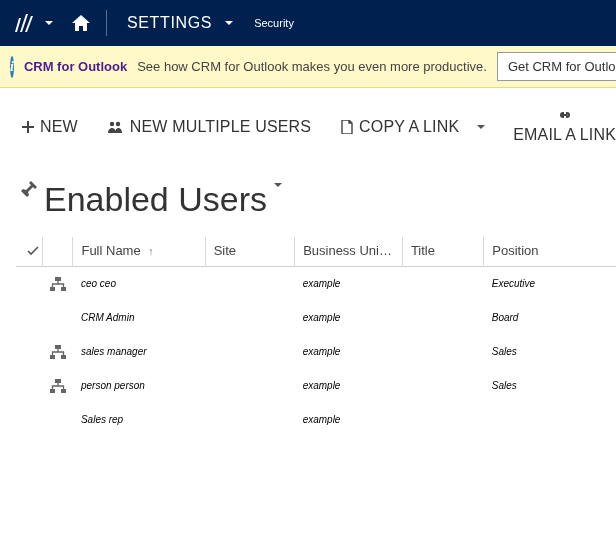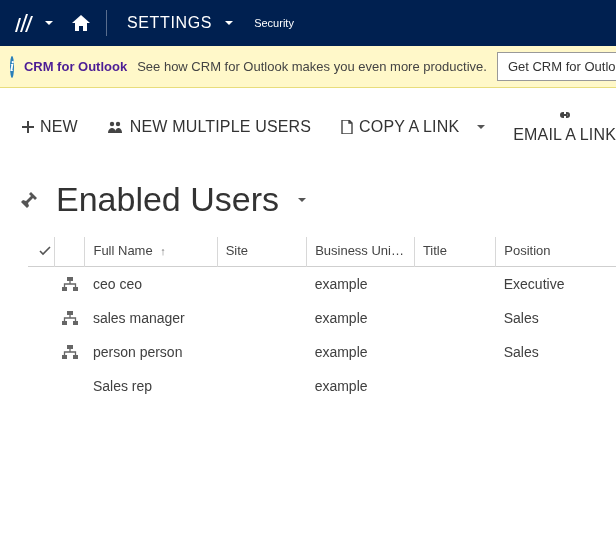--- a/index.html
+++ b/index.html
@@ -65,42 +65,42 @@
     padding: 4px 8px; cursor:pointer;
     font-size: 16px; color:#333; letter-spacing: .01em;
   }
   .cmd svg { fill:#444; display:block; }
   .cmd-caret {
     padding: 4px 6px; cursor:pointer;
   }
   .cmd-caret svg { fill:#555; display:block; }
   
   .viewtitle {
-    display:flex; align-items:center; gap:18px;
+    display:flex; align-items:flex-start; gap:6px;
     padding: 28px 14px 10px 20px;
   }
   .pin svg { fill:#555; display:block; }
   .viewtitle h1 {
     margin:0; font-weight:300; font-size:34px; color:#333;
   }
   .viewtitle .title-caret svg { fill:#555; display:block; }
   
-  .grid { padding: 8px 0 0 28px; }
+  .grid { padding: 8px 0 0 16px; }
   table { border-collapse: collapse; width: 600px; table-layout: fixed; }
   th {
     text-align:left; font-weight:400; font-size:13px; color:#444;
     padding: 6px 8px 8px 8px;
     border-left: 1px solid #d8d8d8;
     white-space: nowrap; overflow:hidden; text-overflow: ellipsis;
   }
   th:first-child { border-left:none; padding-left:10px; }
   thead tr { border-bottom: 1px solid #cfcfcf; }
   td {
-    padding: 8px 8px; font-size:14px; color:#404040;
-    white-space: nowrap; overflow:hidden; text-overflow:ellipsis;
+    padding: 8px 8px; font-size:10px; color:#000000;
+    white-space: nowrap; overflow:hidden; text-overflow:ellipsis;font-style:italic;
   }
   tbody tr { height: 34px; }
   .col-sel  { width: 26px; }
   .col-hier { width: 30px; }
   .col-name { width: 130px; }
   .col-site { width: 88px; }
   .col-bu   { width: 106px; }
   .col-title{ width: 80px; }
   .col-pos  { width: 130px; }
   .sort-arrow { font-size:11px; color:#777; margin-left:4px; }
@@ -248,20 +248,29 @@
             </svg>
           </td>
           <td>ceo ceo</td>
           <td></td>
           <td>example</td>
           <td></td>
           <td>Executive</td>
         </tr>
         <tr>
           <td></td>
+          <td class="hier-icon"></td>
+          <td>CRM Admin</td>
+          <td></td>
+          <td>example</td>
+          <td></td>
+          <td>Board</td>
+        </tr>
+        <tr>
+          <td></td>
           <td class="hier-icon">
             <svg width="16" height="14" viewBox="0 0 16 14">
               <rect x="5" y="0" width="6" height="4"></rect>
               <rect x="0" y="10" width="5" height="4"></rect>
               <rect x="11" y="10" width="5" height="4"></rect>
               <path d="M8 4 V7 M2.5 10 V7 H13.5 V10" fill="none" stroke="#666" stroke-width="1.3"></path>
             </svg>
           </td>
           <td>sales manager</td>
           <td></td>

